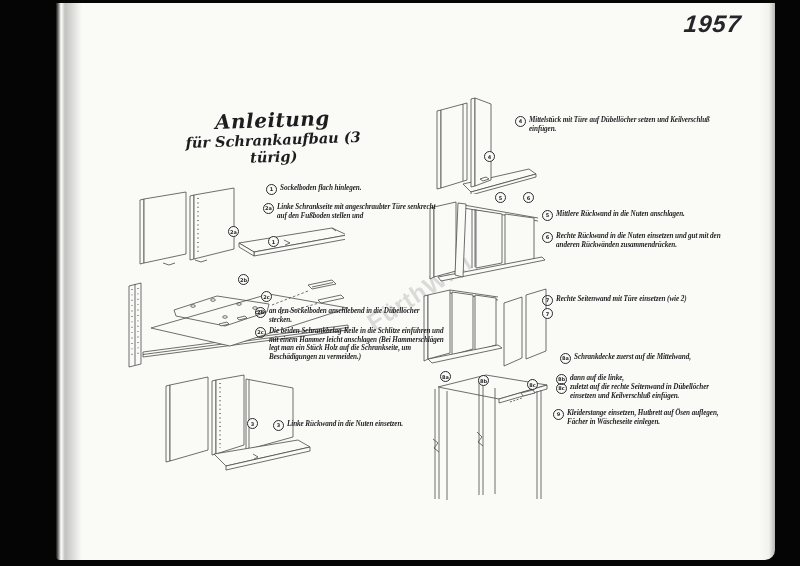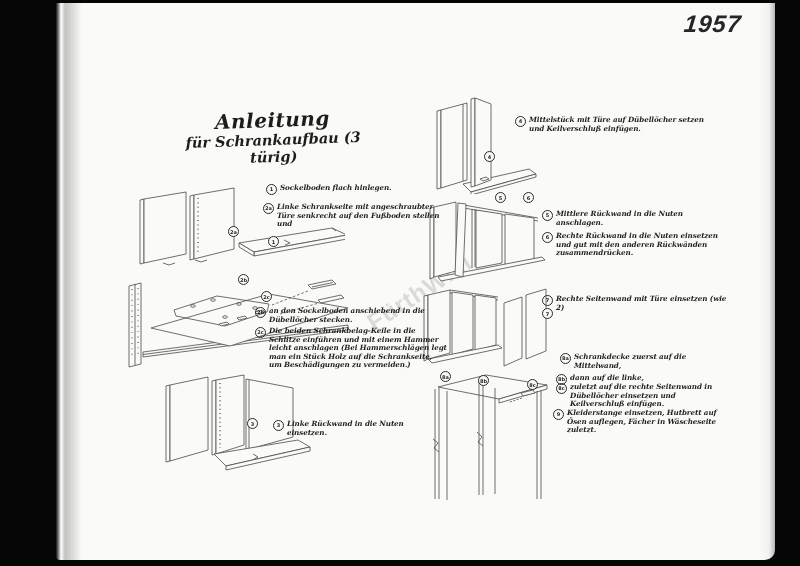--- a/index.html
+++ b/index.html
@@ -16,21 +16,21 @@
         font-family:"Liberation Sans",sans-serif;font-size:24px;font-weight:700;
         font-style:italic;color:#26262a;transform:skewX(-6deg);letter-spacing:1px;}
   .title{position:absolute;left:122px;top:106px;width:190px;text-align:center;
          transform:rotate(-2deg);color:#1d1d1f;font-style:italic;font-weight:700;}
   .title .l1{font-size:20px;line-height:22px;letter-spacing:.5px;}
   .title .l2{font-size:14.5px;line-height:17px;}
   .instr{position:absolute;display:flex;align-items:flex-start;color:#1f1f22;}
   .circ{flex:0 0 auto;width:9px;height:9px;margin:0 3px 0 0;border:1px solid #2a2a2e;border-radius:50%;
         display:flex;align-items:center;justify-content:center;
         font-family:"DejaVu Sans",sans-serif;font-style:normal;font-weight:700;font-size:5px;line-height:1;}
-  .itext{font-size:7.2px;line-height:8.6px;font-style:italic;font-weight:700;letter-spacing:-.1px;}
+  .itext{font-size:7.2px;line-height:8.6px;font-style:italic;font-weight:700;letter-spacing:-.1px;font-family:Liberation Serif, serif;}
   .dlabel{position:absolute;width:9px;height:9px;border:1px solid #2a2a2e;border-radius:50%;
           background:#fafaf7;display:flex;align-items:center;justify-content:center;
           font-family:"DejaVu Sans",sans-serif;font-size:5px;font-weight:700;color:#1f1f22;}
   .diagram{position:absolute;}
   .diagram svg{display:block;}
   .wm{position:absolute;left:296px;top:248px;width:220px;transform:rotate(-33deg);
       font-family:"Liberation Sans",sans-serif;font-size:24px;font-weight:700;
       color:rgba(175,175,175,.42);letter-spacing:1px;pointer-events:none;}
 </style>
 </head>
@@ -238,17 +238,17 @@
     <div class="instr" style="left:500px;top:371px;width:162px">
       <span class="circ">8b</span>
       <span class="itext">dann auf die linke,</span>
     </div>
     <div class="instr" style="left:500px;top:380px;width:170px">
       <span class="circ">8c</span>
       <span class="itext">zuletzt auf die rechte Seitenwand in Dübellöcher einsetzen und Keilverschluß einfügen.</span>
     </div>
     <div class="instr" style="left:497px;top:406px;width:172px">
       <span class="circ">9</span>
-      <span class="itext">Kleiderstange einsetzen, Hutbrett auf Ösen auflegen, Fächer in Wäscheseite zuletzt.</span>
+      <span class="itext">Kleiderstange einsetzen, Hutbrett auf Ösen auflegen, Fächer in Wäscheseite einlegen.</span>
     </div>
 
   </div>
 </div>
 
 </body></html>

